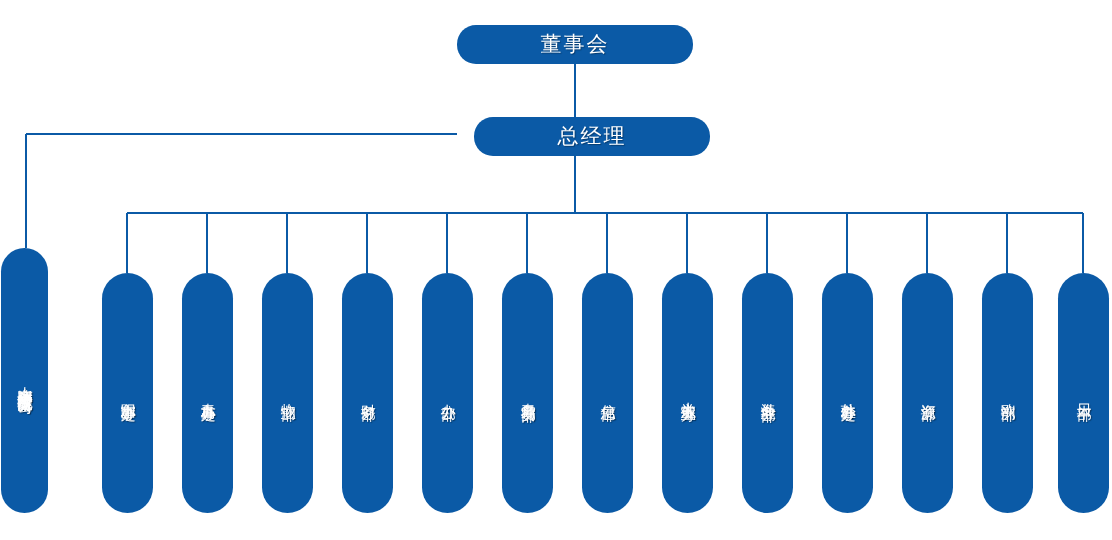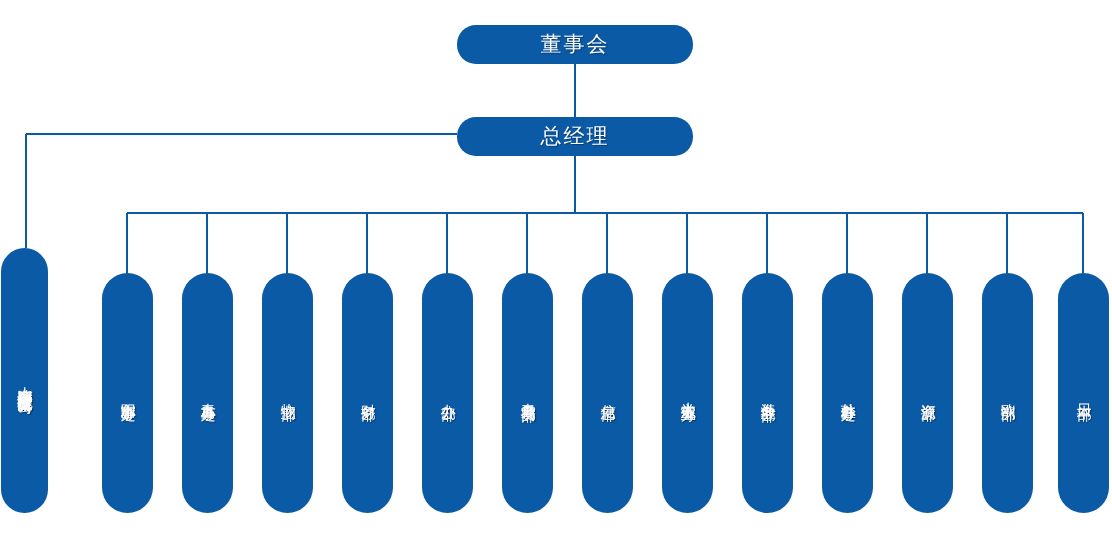--- a/index.html
+++ b/index.html
@@ -92,21 +92,21 @@
       <line x1="927" y1="213" x2="927" y2="273"></line>
       <line x1="1007" y1="213" x2="1007" y2="273"></line>
       <line x1="1083" y1="213" x2="1083" y2="273"></line>
     </g>
   </svg>
 
   <div class="node node-top" style="left:457px; top:25px; width:236px; height:39px;">
     <span class="node-label-h">董事会</span>
   </div>
 
-  <div class="node node-top" style="left:457px; top:117px; width:236px; height:39px;text-align:center;">
+  <div class="node node-top" style="left:474px; top:117px; width:236px; height:39px;text-align:center;">
     <span class="node-label-h">总经理</span>
   </div>
 
   <div class="node node-vert" style="left:1px; top:248px; width:47px; height:265px;">
     <span class="node-label-v company">山东广达对外交流经贸有限公司</span>
   </div>
 
   <div class="node node-vert" style="left:102px; top:273px; width:51px; height:240px;">
     <span class="node-label-v">宁阳办事处</span>
   </div>

